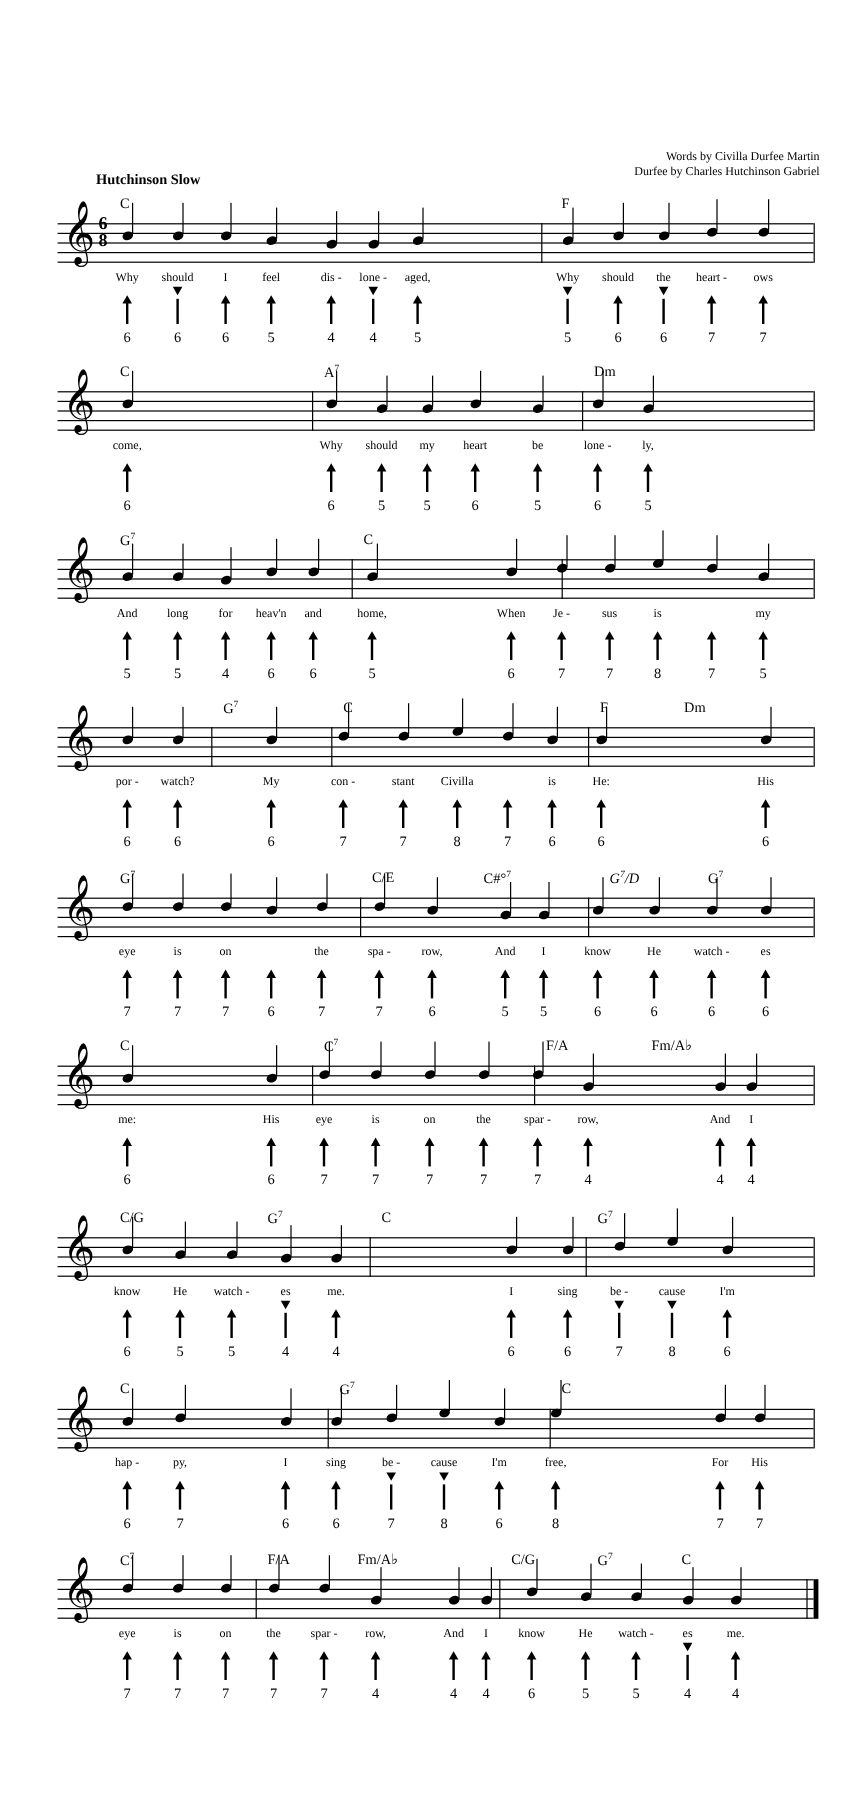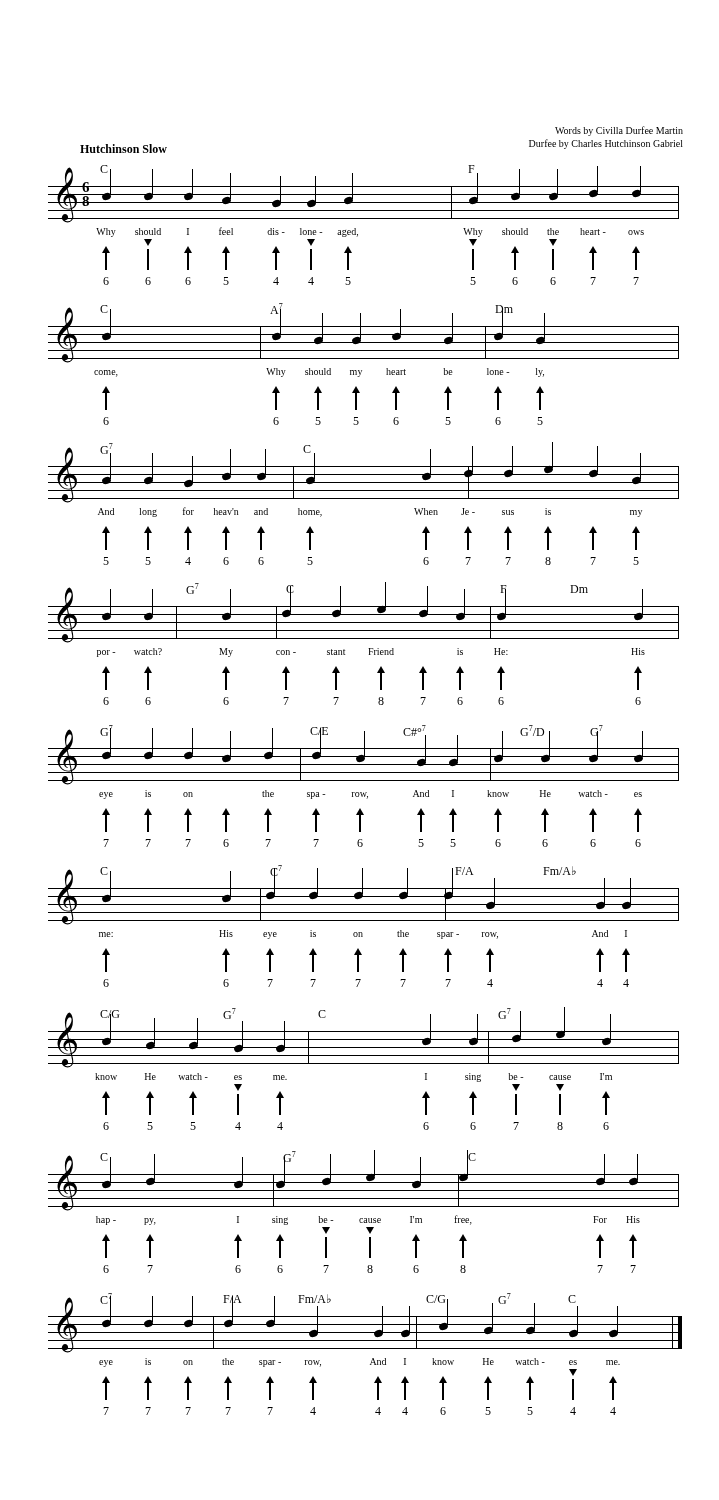--- a/index.html
+++ b/index.html
@@ -566,21 +566,21 @@
         <div class="note" style="left: 284px; top: 29.8px;"></div>
         <div class="stem" style="left: 292px; top: 5.8px;"></div>
         <div class="lyric" style="left: 288px;">stant</div>
         <div class="arrow" style="left: 288px;">
           <div class="head-up"></div>
           <div class="shaft"></div>
         </div>
         <div class="num" style="left: 288px;">7</div>
         <div class="note" style="left: 329px; top: 26.4px;"></div>
         <div class="stem" style="left: 337px; top: 2.4px;"></div>
-        <div class="lyric" style="left: 333px;">Friend</div>
+        <div class="lyric" style="left: 333px;">Civilla</div>
         <div class="arrow" style="left: 333px;">
           <div class="head-up"></div>
           <div class="shaft"></div>
         </div>
         <div class="num" style="left: 333px;">8</div>
         <div class="note" style="left: 371px; top: 29.8px;"></div>
         <div class="stem" style="left: 379px; top: 5.8px;"></div>
         <div class="arrow" style="left: 375px;">
           <div class="head-up"></div>
           <div class="shaft"></div>
@@ -619,21 +619,21 @@
           <div class="line l3"></div>
           <div class="line l4"></div>
         </div>
         <div class="clef">𝄞</div>
         <div class="barline" style="left: 252px;"></div>
         <div class="barline" style="left: 442px;"></div>
         <div class="barline" style="left: 630px;"></div>
         <div class="chord" style="left: 52px;">G<sup>7</sup></div>
         <div class="chord" style="left: 262px;">C/E</div>
         <div class="chord" style="left: 355px;">C#°<sup>7</sup></div>
-        <div class="chord" style="left: 472px;">G<sup>7</sup>/D</div>
+        <div class="chord" style="left: 460px; font-style: italic;">G<sup>7</sup>/D</div>
         <div class="chord" style="left: 542px;">G<sup>7</sup></div>
         <div class="note" style="left: 54px; top: 29.8px;"></div>
         <div class="stem" style="left: 62px; top: 5.8px;"></div>
         <div class="lyric" style="left: 58px;">eye</div>
         <div class="arrow" style="left: 58px;">
           <div class="head-up"></div>
           <div class="shaft"></div>
         </div>
         <div class="num" style="left: 58px;">7</div>
         <div class="note" style="left: 96px; top: 29.8px;"></div>

